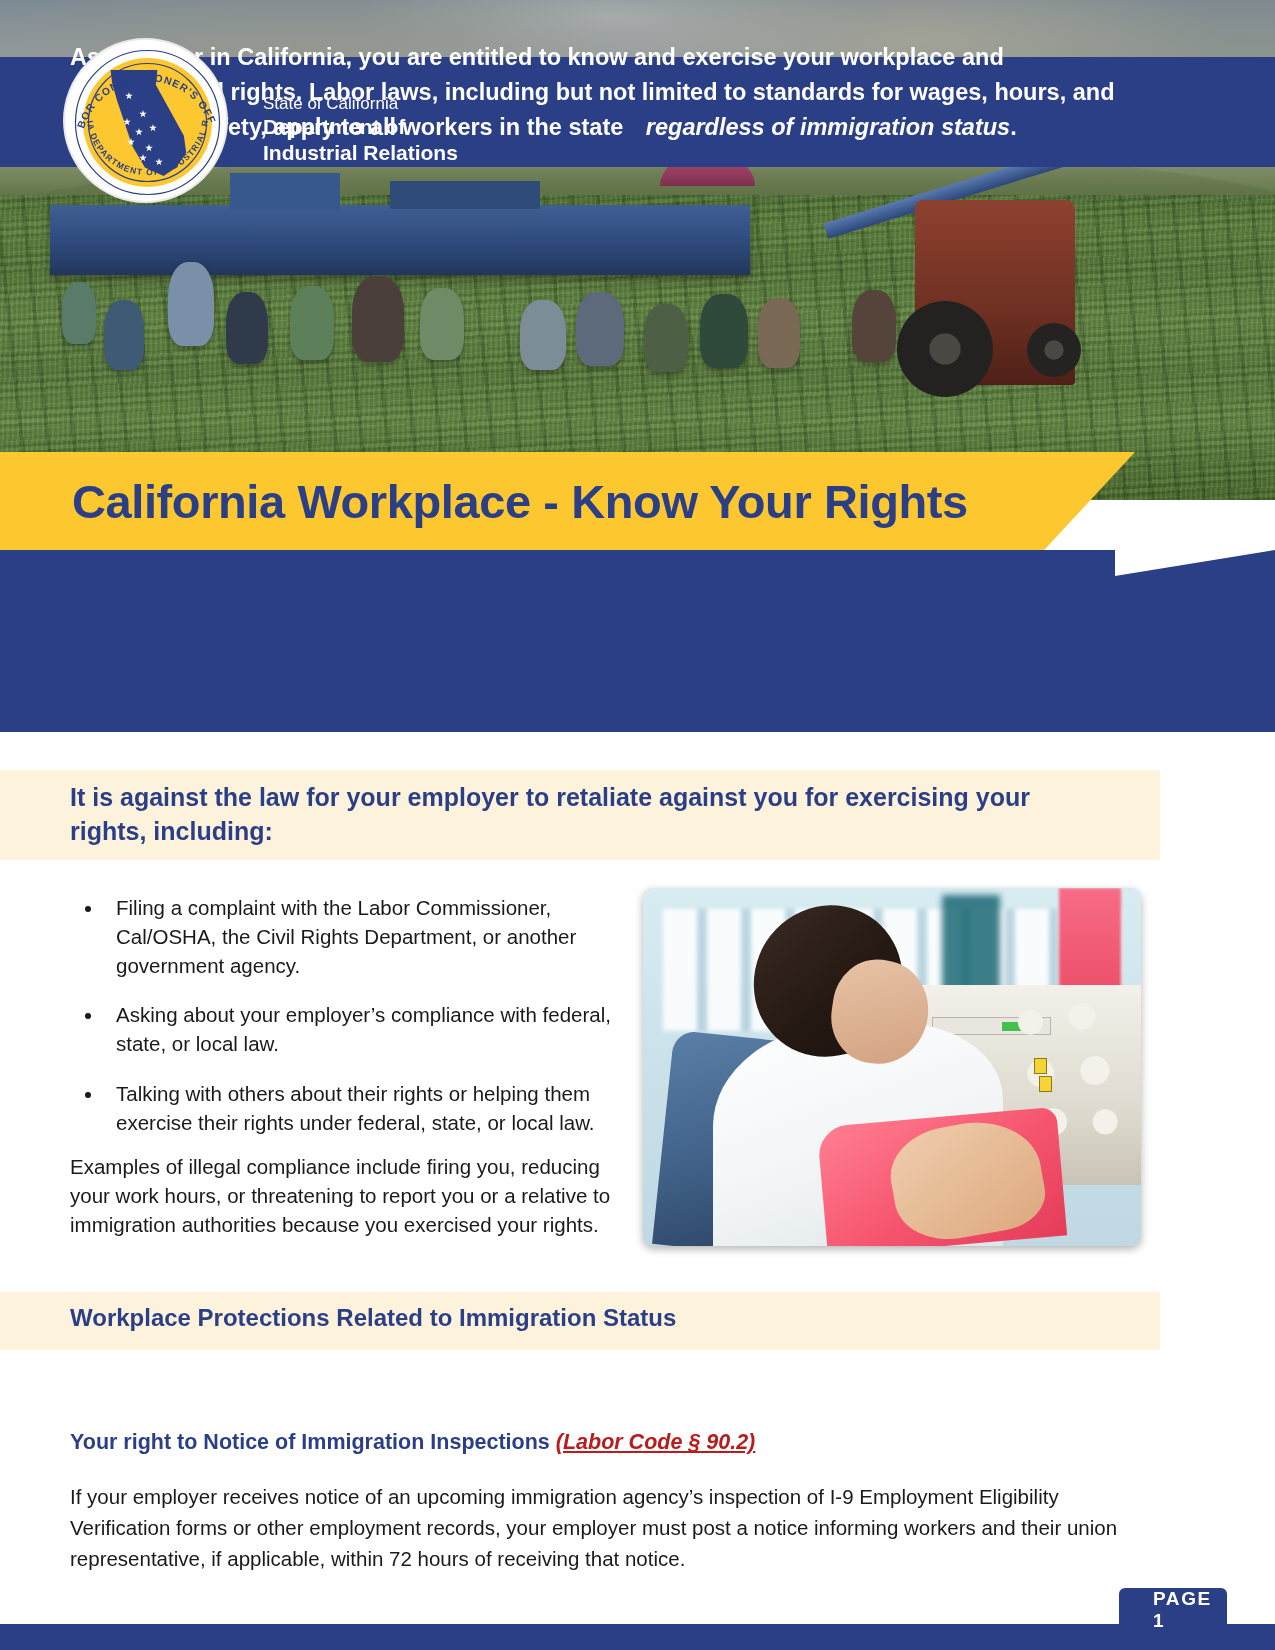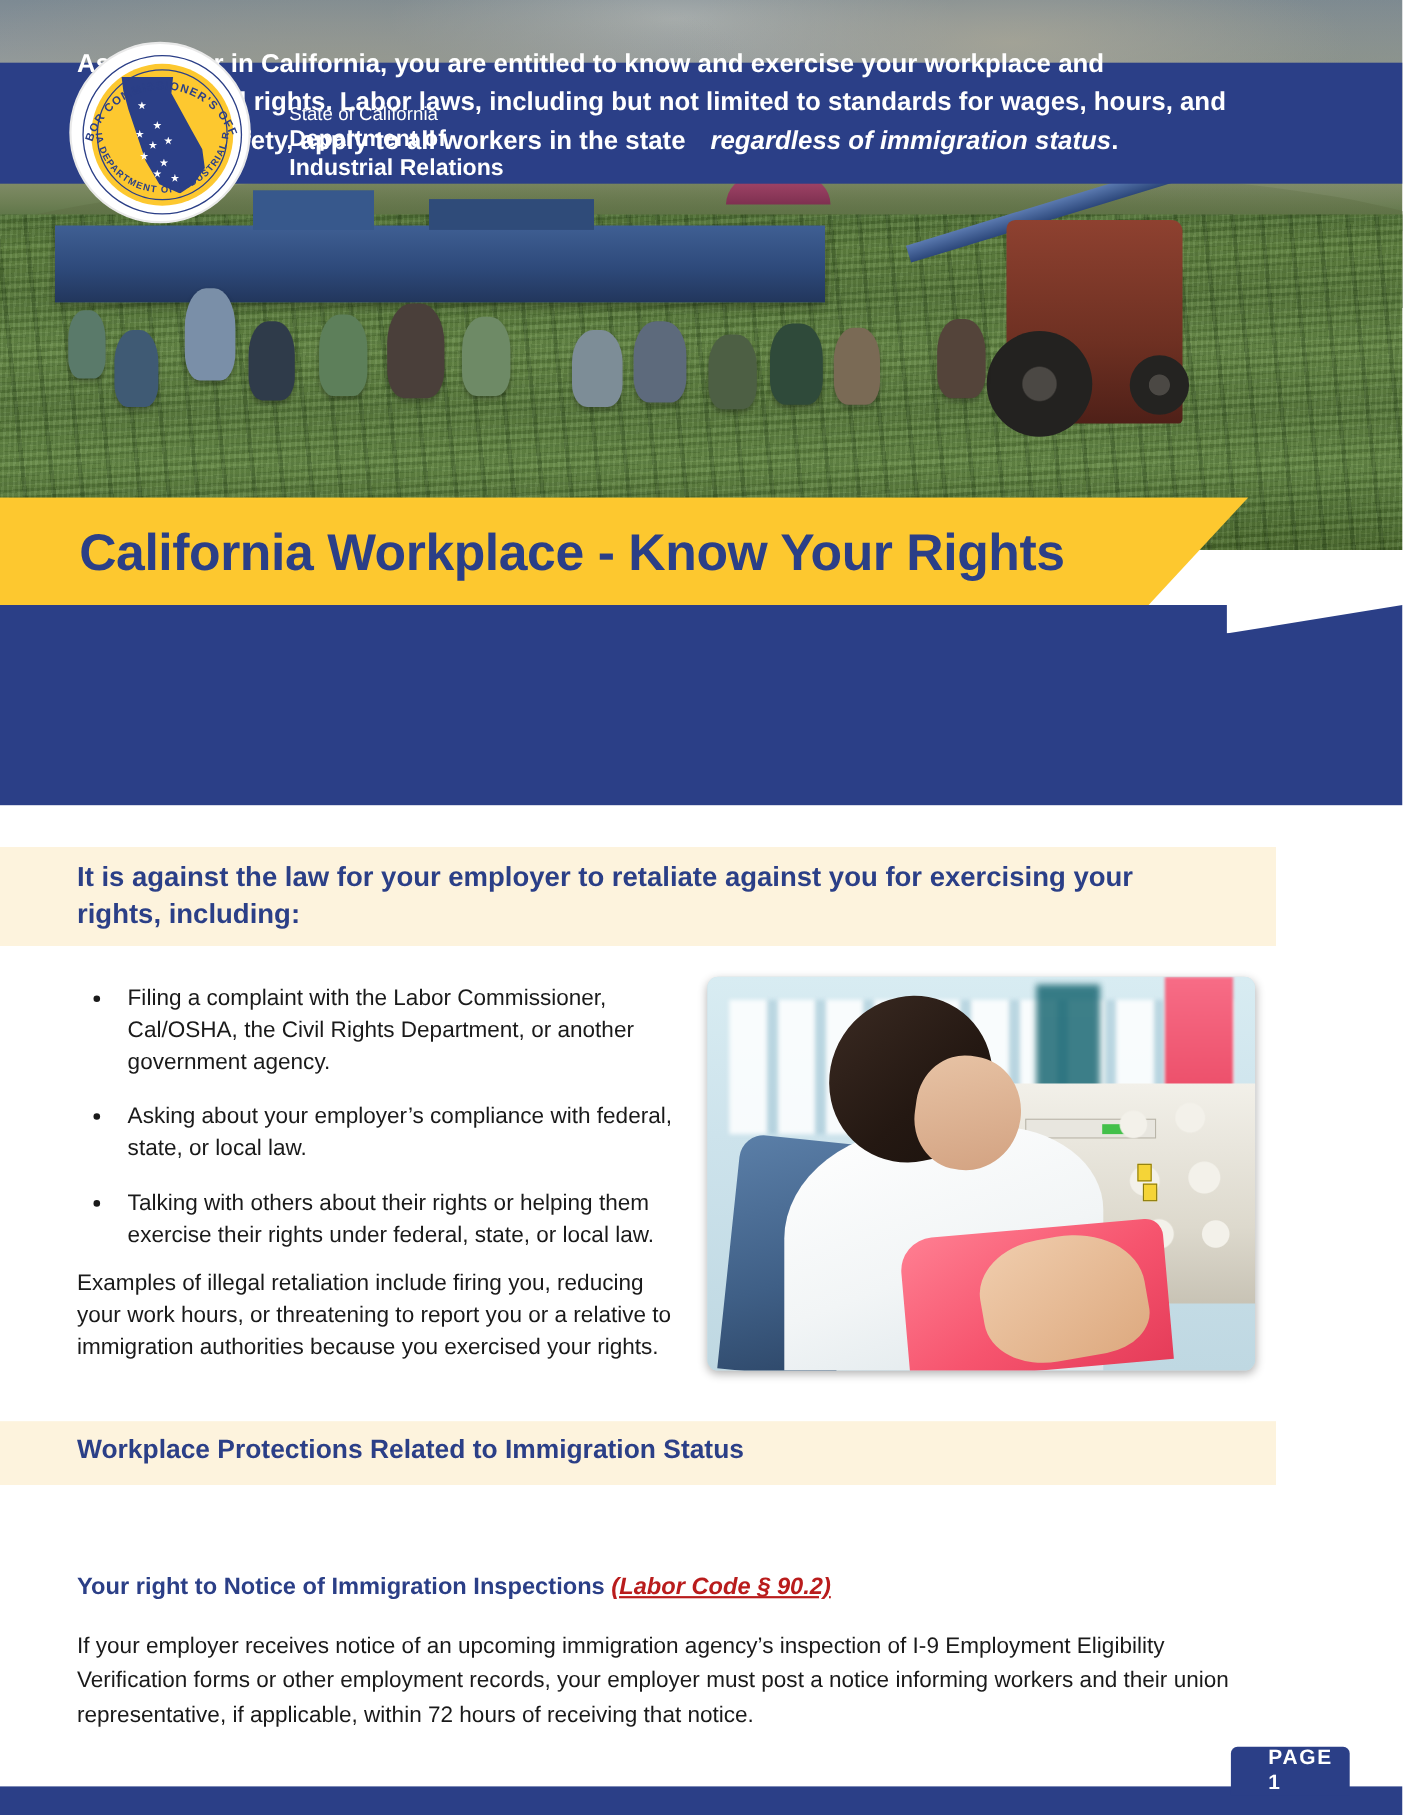--- a/index.html
+++ b/index.html
@@ -578,21 +578,21 @@
 <div class="band band-1"></div>
 <div class="band-1-text">It is against the law for your employer to retaliate against you for exercising your rights, including:</div>
 
 <div class="bullets">
   <ul>
     <li>Filing a complaint with the Labor Commissioner, Cal/OSHA, the Civil Rights Department, or another government agency.</li>
     <li>Asking about your employer’s compliance with federal, state, or local law.</li>
     <li>Talking with others about their rights or helping them exercise their rights under federal, state, or local law.</li>
   </ul>
 </div>
-<div class="examples-para">Examples of illegal retaliation include firing you, reducing your work hours, or threatening to report you or a relative to immigration authorities because you exercised your rights.</div>
+<div class="examples-para">Examples of illegal compliance include firing you, reducing your work hours, or threatening to report you or a relative to immigration authorities because you exercised your rights.</div>
 
 <div class="photo">
   <div class="ph-bg"></div>
   <div class="ph-windows"></div>
   <div class="ph-teal"></div>
   <div class="ph-pinkdrape"></div>
   <div class="ph-machine"></div>
   <div class="ph-machine-panel"></div>
   <div class="ph-green-led"></div>
   <div class="ph-spools"></div>

